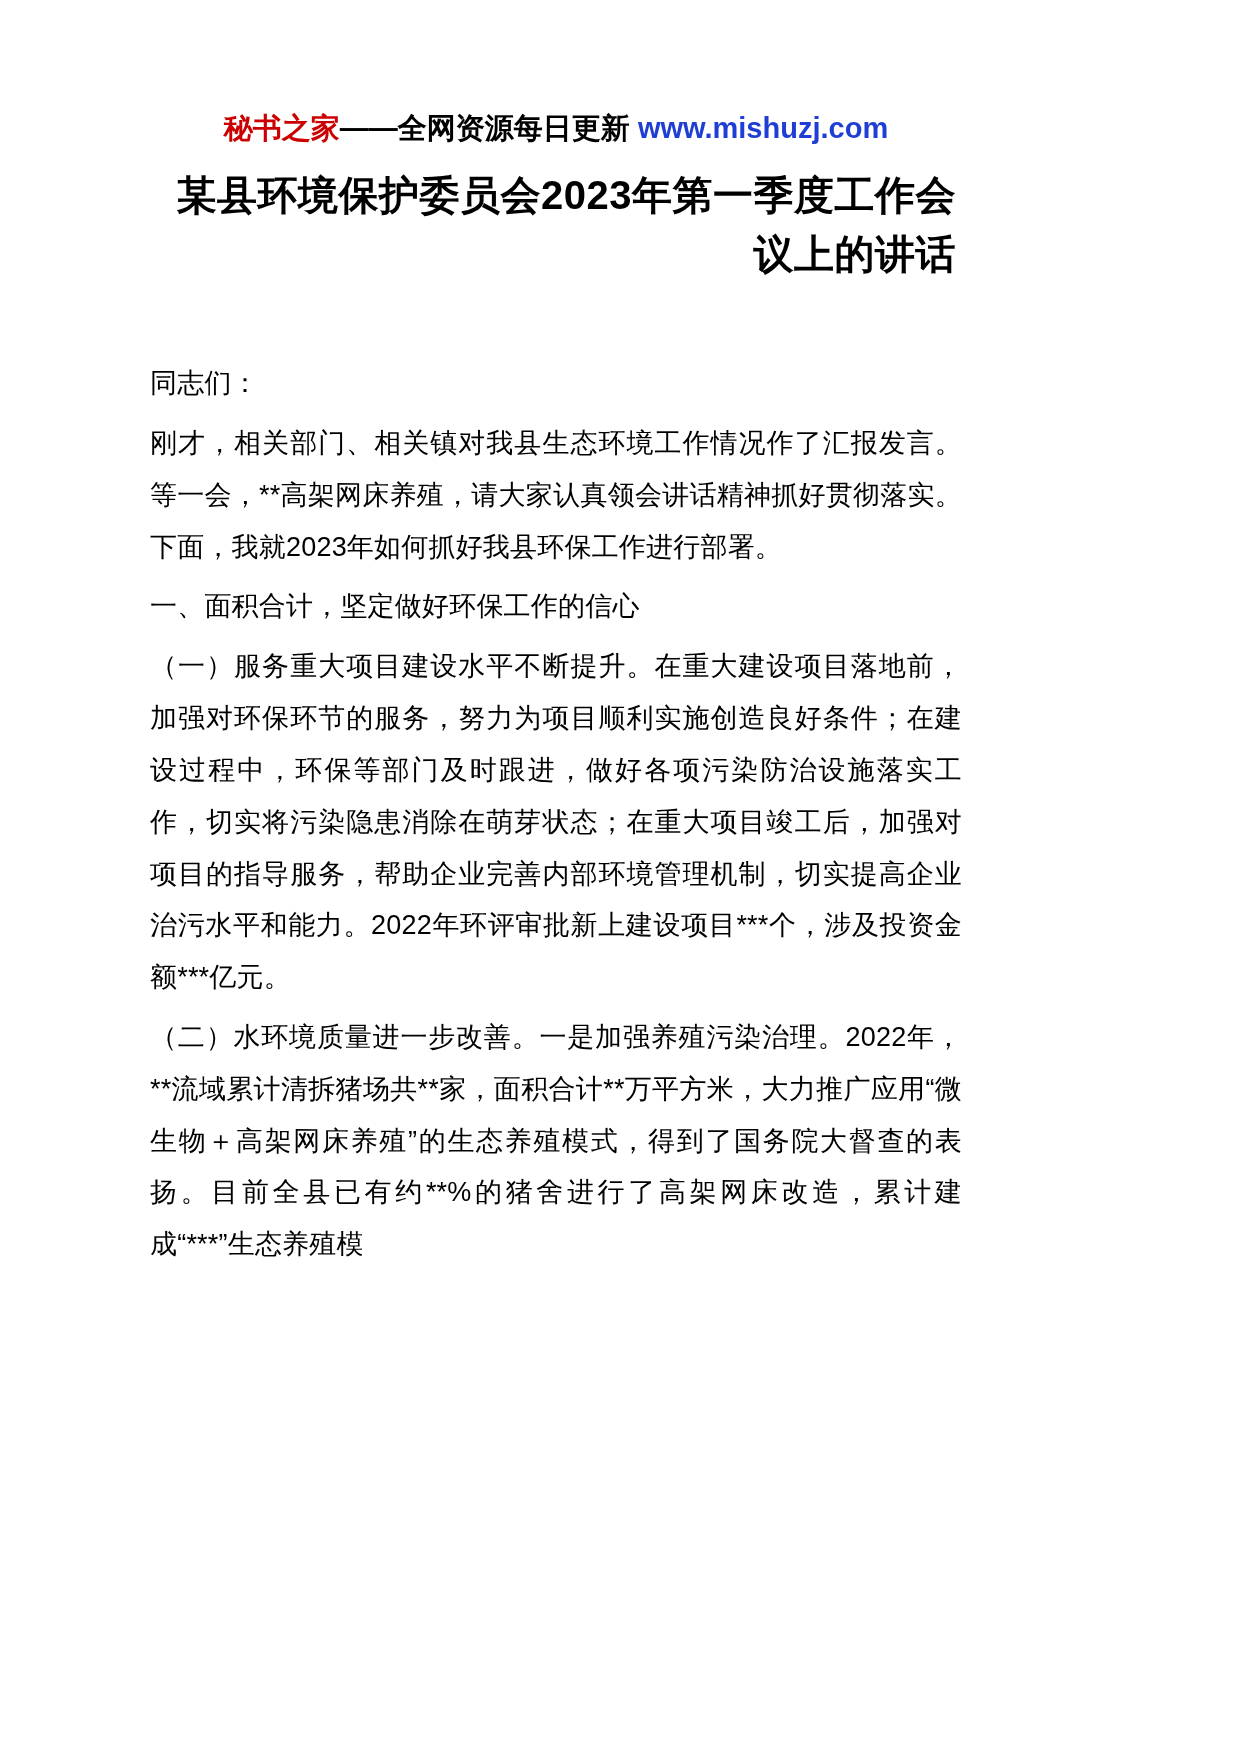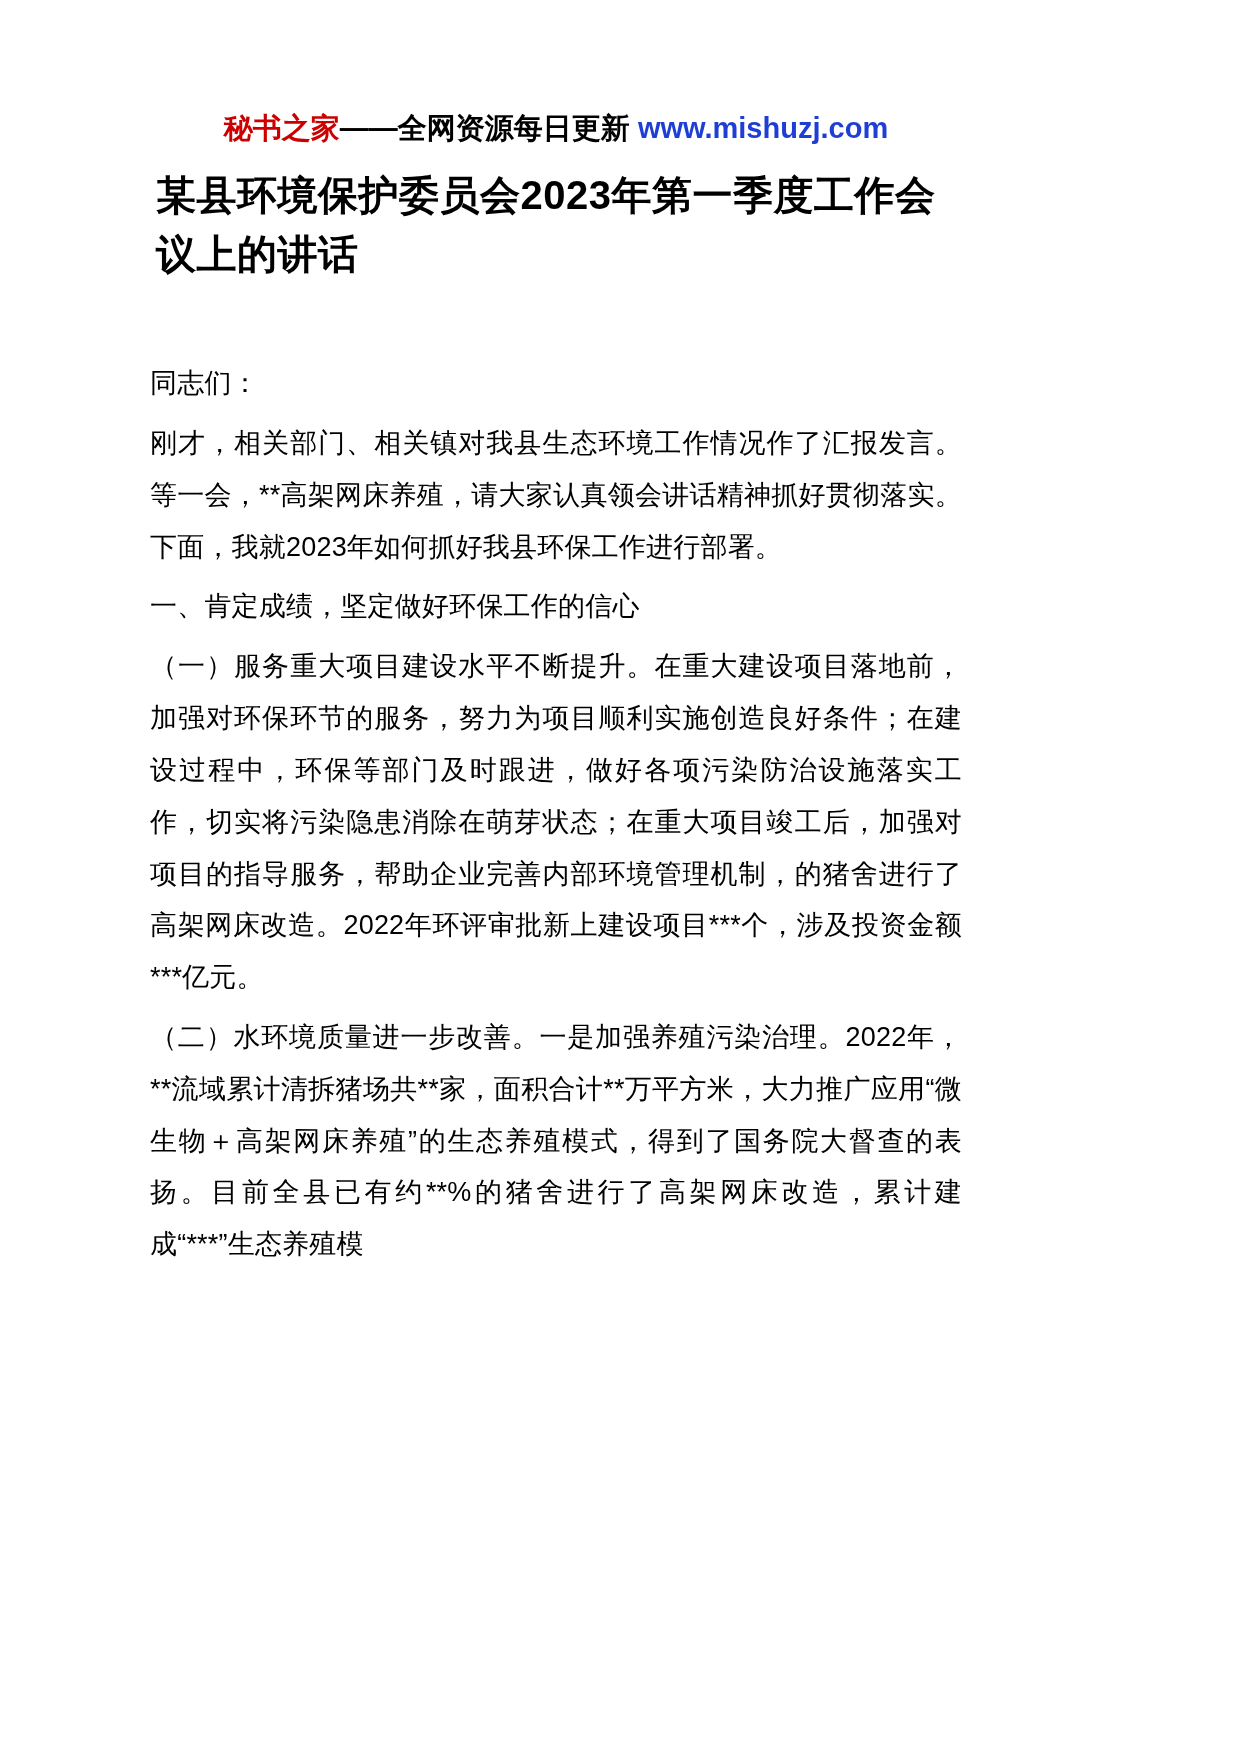--- a/index.html
+++ b/index.html
@@ -28,21 +28,21 @@
     font-weight: bold;
     line-height: 1.3;
     white-space: nowrap;
     margin-bottom: 18px;
   }
   .wm-brand { color: #cc0000; }
   .wm-mid { color: #000000; }
   .wm-url { color: #1f3fd4; }
 
   .doc-title {
-    text-align: left;
+    text-align: right;
     font-size: 40px;
     font-weight: bold;
     line-height: 1.48;
     letter-spacing: 0.5px;
     margin: 12px auto 0 auto;
     max-width: 800px;
   }
 
   .body-block {
     margin-top: 74px;
@@ -63,18 +63,18 @@
 
   <div class="watermark">
     <span class="wm-brand">秘书之家</span><span class="wm-mid">——全网资源每日更新</span> <span class="wm-url">www.mishuzj.com</span>
   </div>
 
   <h1 class="doc-title">某县环境保护委员会2023年第一季度工作会议上的讲话</h1>
 
   <div class="body-block">
     <p class="para">同志们：</p>
     <p class="para">刚才，相关部门、相关镇对我县生态环境工作情况作了汇报发言。等一会，**高架网床养殖，请大家认真领会讲话精神抓好贯彻落实。下面，我就2023年如何抓好我县环保工作进行部署。</p>
-    <p class="para">一、肯定成绩，坚定做好环保工作的信心</p>
-    <p class="para">（一）服务重大项目建设水平不断提升。在重大建设项目落地前，加强对环保环节的服务，努力为项目顺利实施创造良好条件；在建设过程中，环保等部门及时跟进，做好各项污染防治设施落实工作，切实将污染隐患消除在萌芽状态；在重大项目竣工后，加强对项目的指导服务，帮助企业完善内部环境管理机制，的猪舍进行了高架网床改造。2022年环评审批新上建设项目***个，涉及投资金额***亿元。</p>
+    <p class="para">一、面积合计，坚定做好环保工作的信心</p>
+    <p class="para">（一）服务重大项目建设水平不断提升。在重大建设项目落地前，加强对环保环节的服务，努力为项目顺利实施创造良好条件；在建设过程中，环保等部门及时跟进，做好各项污染防治设施落实工作，切实将污染隐患消除在萌芽状态；在重大项目竣工后，加强对项目的指导服务，帮助企业完善内部环境管理机制，切实提高企业治污水平和能力。2022年环评审批新上建设项目***个，涉及投资金额***亿元。</p>
     <p class="para">（二）水环境质量进一步改善。一是加强养殖污染治理。2022年，**流域累计清拆猪场共**家，面积合计**万平方米，大力推广应用“微生物＋高架网床养殖”的生态养殖模式，得到了国务院大督查的表扬。目前全县已有约**%的猪舍进行了高架网床改造，累计建成“***”生态养殖模</p>
   </div>
 
 </div>
 
 </body></html>

